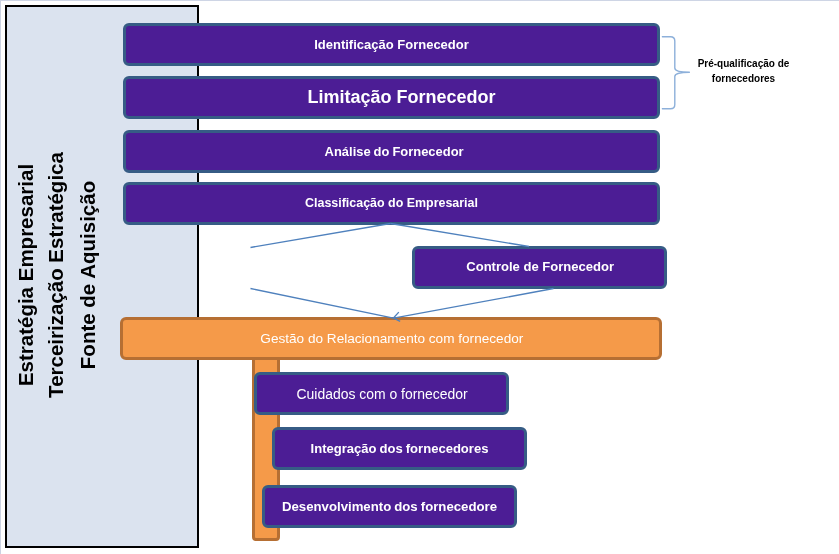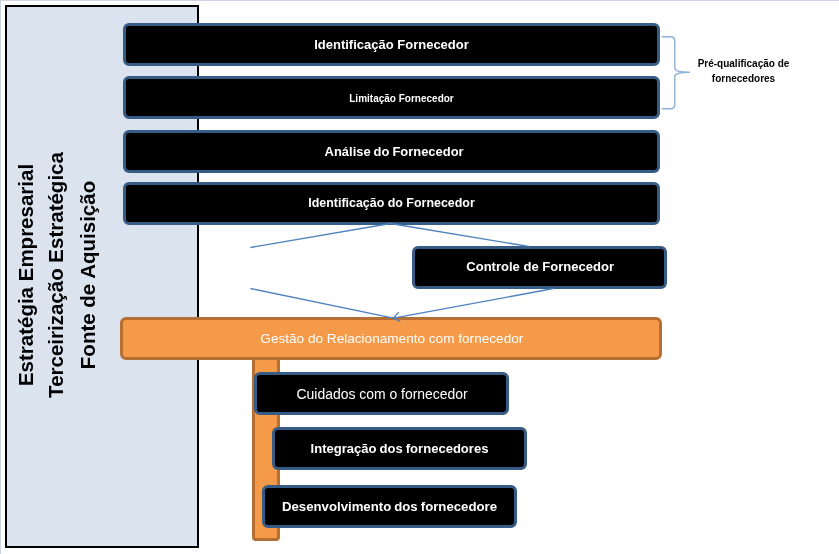--- a/index.html
+++ b/index.html
@@ -27,28 +27,28 @@
     font-size:20.5px;line-height:1.17;
   }
 
   
   .box{
     position:absolute;box-sizing:border-box;
     border-radius:6px;
     display:flex;align-items:center;justify-content:center;
     color:#fff;text-align:center;line-height:1.1;
   }
-  .blue{background:#000000;border:3px solid #365c85;}
+  .blue{background:#4c1d95;border:3px solid #365c85;}
   .orange{background:#f59a49;border:3px solid #b66f33;}
   .bold{font-weight:bold;}
 
   svg.overlay{position:absolute;left:0;top:0;width:839px;height:554px;overflow:visible;pointer-events:none;}
 
   #b0{left:123px;top:23px;width:537px;height:43px;font-size:13px;}
-  #b1{left:123px;top:76px;width:537px;height:43px;font-size:10px;padding-left:20px;}
+  #b1{left:123px;top:76px;width:537px;height:43px;font-size:18px;padding-left:20px;}
   #b2{left:123px;top:130px;width:537px;height:43px;font-size:12.95px;word-spacing:-0.6px;}
   #b2 span{left:2.6px;}
   #b3{left:123px;top:182px;width:537px;height:43px;font-size:12.45px;}
   #b4{left:123px;top:246px;width:250px;height:43px;font-size:13px;word-spacing:-0.4px;}
   #b4 span{left:-1.9px;}
   #b5{left:412px;top:246px;width:255px;height:43px;font-size:13.05px;}
   #b5 span{left:0.7px;top:-0.1px;}
   #b6{left:120px;top:317px;width:542px;height:43px;font-size:13.6px;}
   #b6 span{left:0.8px;}
   #b7{left:254px;top:372px;width:255px;height:43px;font-size:13.95px;}
@@ -93,21 +93,21 @@
   <div class="box blue bold" id="b0">
       <span>Identificação Fornecedor</span>
     </div>
   <div class="box blue bold" id="b1">
       <span>Limitação Fornecedor</span>
     </div>
   <div class="box blue bold" id="b2">
       <span>Análise do Fornecedor</span>
     </div>
   <div class="box blue bold" id="b3">
-      <span>Identificação do Fornecedor</span>
+      <span>Classificação do Empresarial</span>
     </div>
   <div class="box blue bold" id="b5">
       <span>Controle de Fornecedor</span>
     </div>
   <div class="box orange" id="b6">
       <span>Gestão do Relacionamento com fornecedor</span>
     </div>
   <div class="box blue" id="b7">
       <span>Cuidados  com o fornecedor</span>
     </div>

